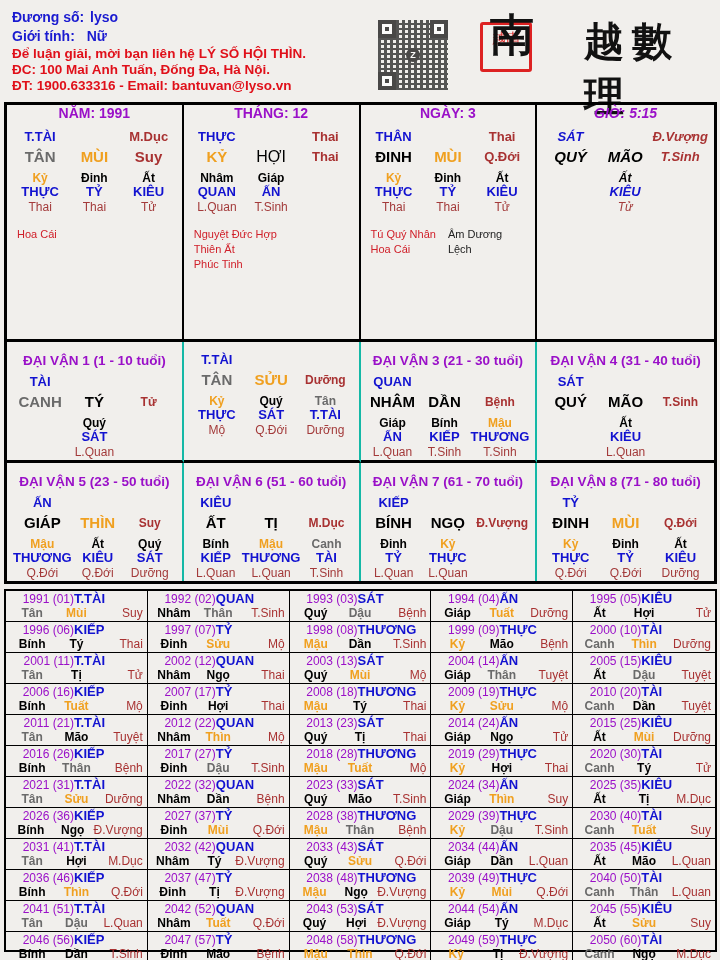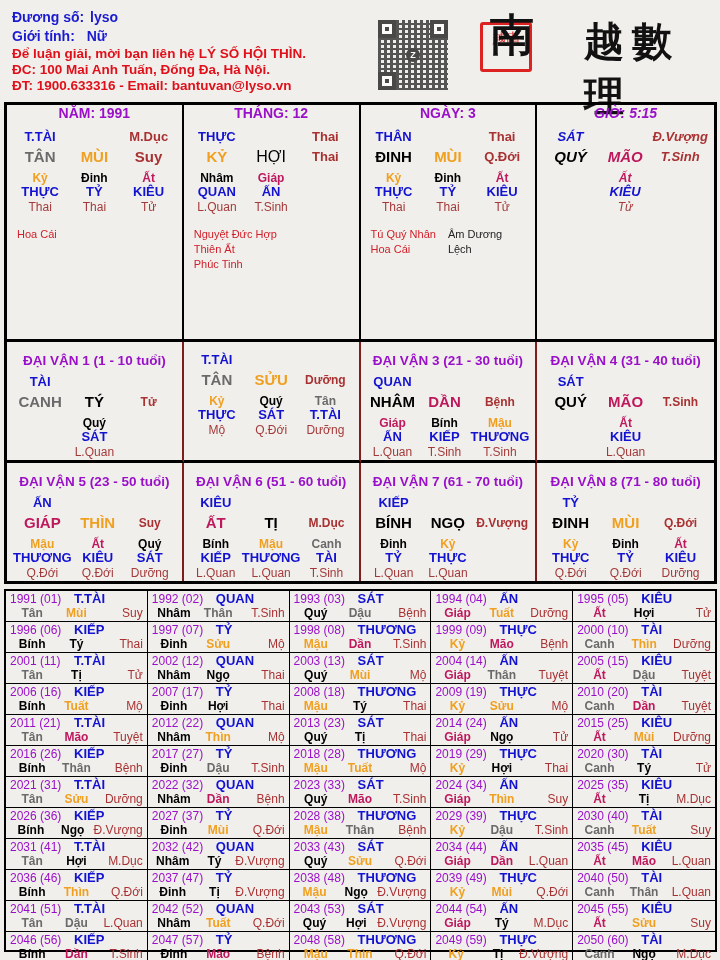--- a/index.html
+++ b/index.html
@@ -50,40 +50,40 @@
   .r-st { font-size: 12px; line-height: 16px; }
   .stars { display: grid; grid-template-columns: 1fr 1fr; padding: 12px 10px 0 10px; font-size: 11px; line-height: 15px; }
   .stars .bad { color: #222; }
   .stars .good { color: #d0202a; }
 
   .c-blue { color: #1212d0; }
   .c-brown { color: #a83232; }
   .c-gray { color: #6a6a6a; }
   .c-orange { color: #f0a020; }
   .c-red { color: #000000; }
-  .c-green { color: #be185d; text-align: center; }
+  .c-green { color: #000000; text-align: center; }
   .c-black { color: #000; }
   .c-light { color: #a33a3a; font-weight: normal; }
 
   
   .daivan { position: absolute; left: 4px; top: 340px; width: 713px; height: 244px;
     display: grid; grid-template-columns: repeat(4, 1fr); grid-template-rows: 1fr 1fr;
     border: 3px solid #000; border-top: 2px solid #000; }
-  .dv { border-right: 2px solid #7f1d1d; padding-top: 8px; }
+  .dv { border-right: 2px solid #14b8a6; padding-top: 8px; }
   .dv:nth-child(4n) { border-right: none; }
   .dv:nth-child(-n+4) { border-bottom: 3px solid #000; }
   .dvtitle { text-align: center; color: #9a10c8; font-weight: bold; font-size: 13.5px; height: 22px; line-height: 22px; }
 
   
   .years { position: absolute; left: 4px; top: 589px; width: 713px; height: 363px;
     border: 2px solid #000; display: grid; grid-template-columns: repeat(5, 1fr); grid-template-rows: repeat(12, 1fr); }
   .yc { border-right: 1px solid #000; border-bottom: 1px solid #000; padding: 1px 4px 0 4px; position: relative; }
   .yc:nth-child(5n) { border-right: none; }
   .yc:nth-last-child(-n+5) { border-bottom: none; }
-  .yline1 { display: flex; font-size: 12px; line-height: 14px; }
+  .yline1 { display: flex; font-size: 12px; line-height: 14px; text-align: right; }
   .ylabel { color: #9a10c8; width: 64px; }
   .ygod { color: #1212d0; font-weight: bold; font-size: 13px; }
   .yline2 { display: grid; grid-template-columns: 1fr 1fr 1fr; font-size: 12px; line-height: 15px; text-align: center; }
   .yline2 .st { font-weight: normal; text-align: right; color: #a83232; }
   .yline2 b { font-weight: bold; }
 </style>
 </head>
 <body>
 
 <div class="header">

